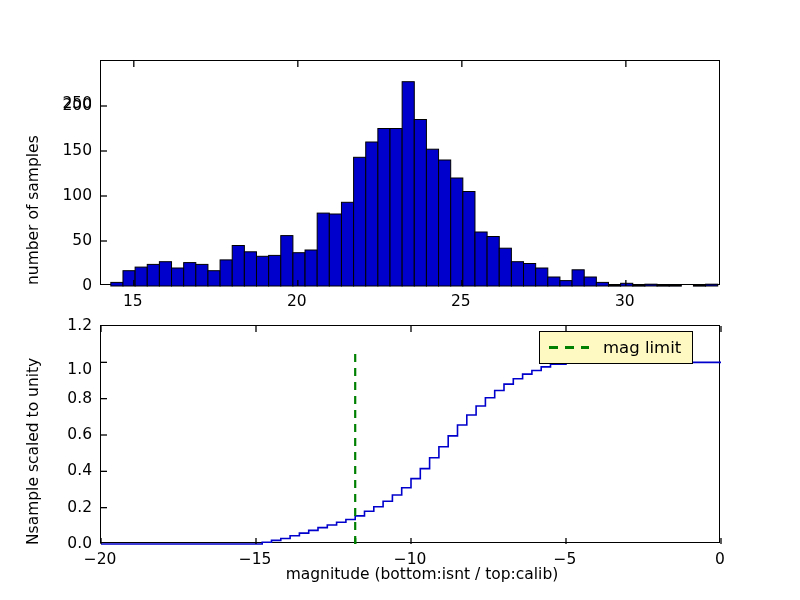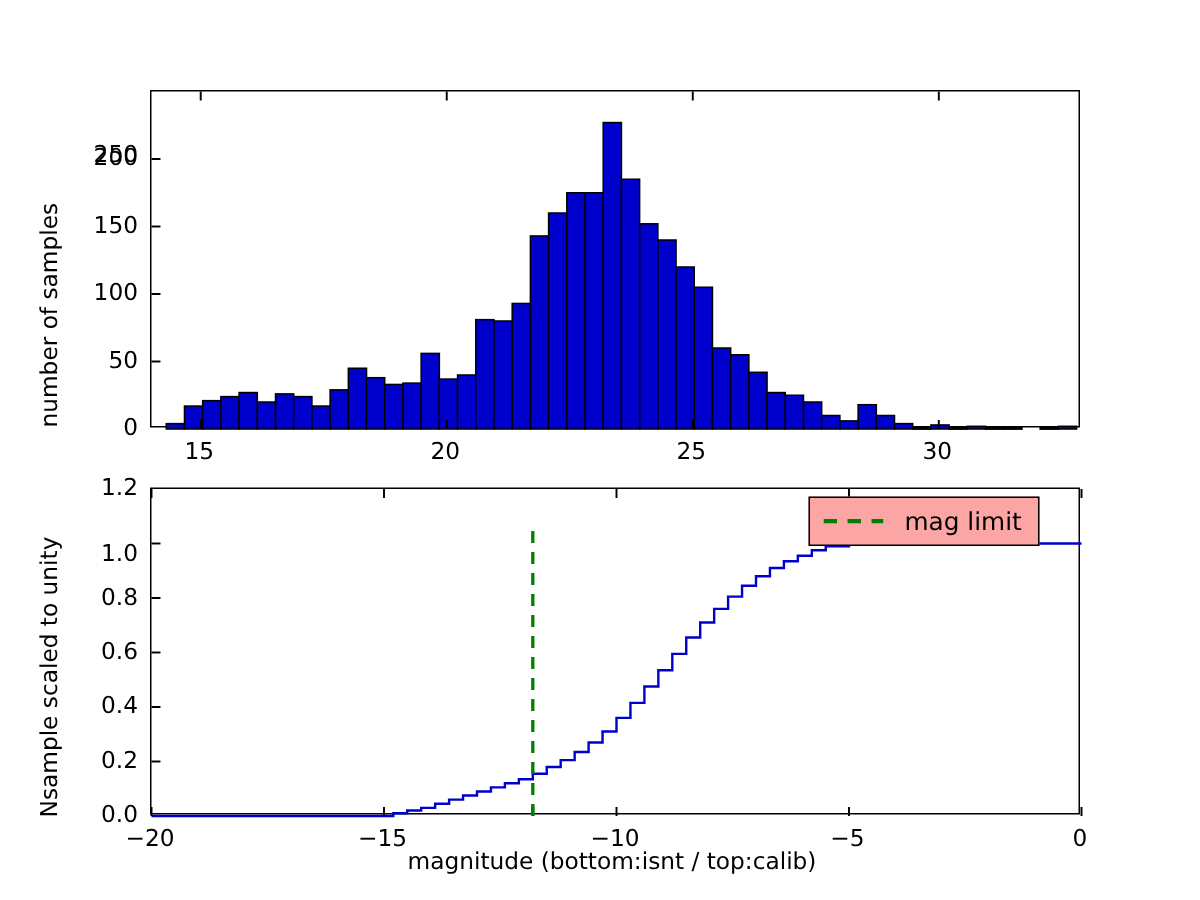--- a/index.html
+++ b/index.html
@@ -34,27 +34,27 @@
 
   
   .ylabel{
     position:absolute;font-size:15.5px;color:#000;white-space:nowrap;
     transform-origin:0 0;transform:rotate(-90deg);
   }
   #xlabel{
     position:absolute;left:0;top:565px;width:800px;text-align:center;
     font-size:15.5px;color:#000;
   }
-  #xlabel span{position:relative;left:8px;margin-top:32px;}
+  #xlabel span{position:relative;left:22px;margin-top:32px;}
 
   
   #legend{
     position:absolute;left:539px;top:331px;
     box-sizing:border-box;
-    border:1.3px solid #000;background:#fca5a5;
+    border:1.3px solid #000;background:#fef9c3;
     padding:6px 11px 6px 9px;
     display:flex;align-items:center;gap:14px;
   }
   #legend-swatch{display:block;width:40px;height:3px;}
   #legend-label{font-size:16.5px;color:#000;white-space:nowrap;}
 </style>
 </head>
 <body>
 
 <div id="figure">

